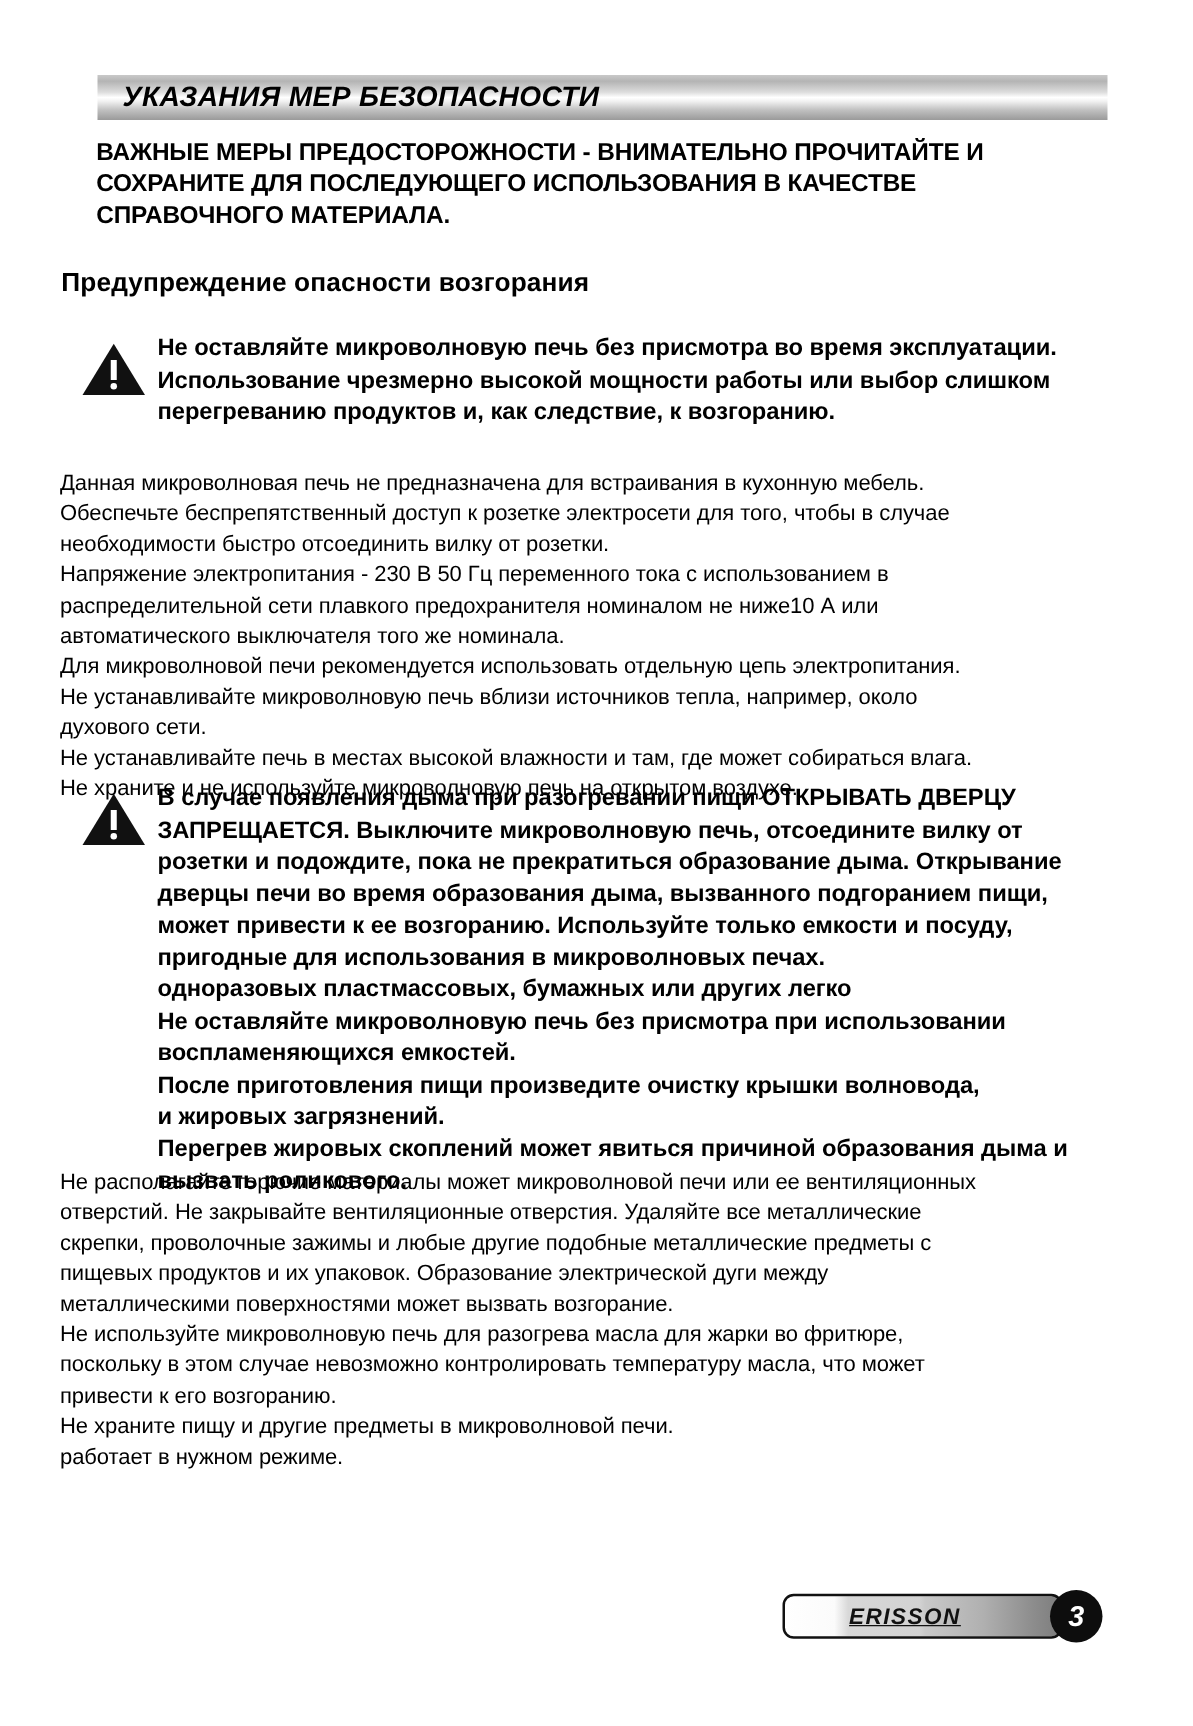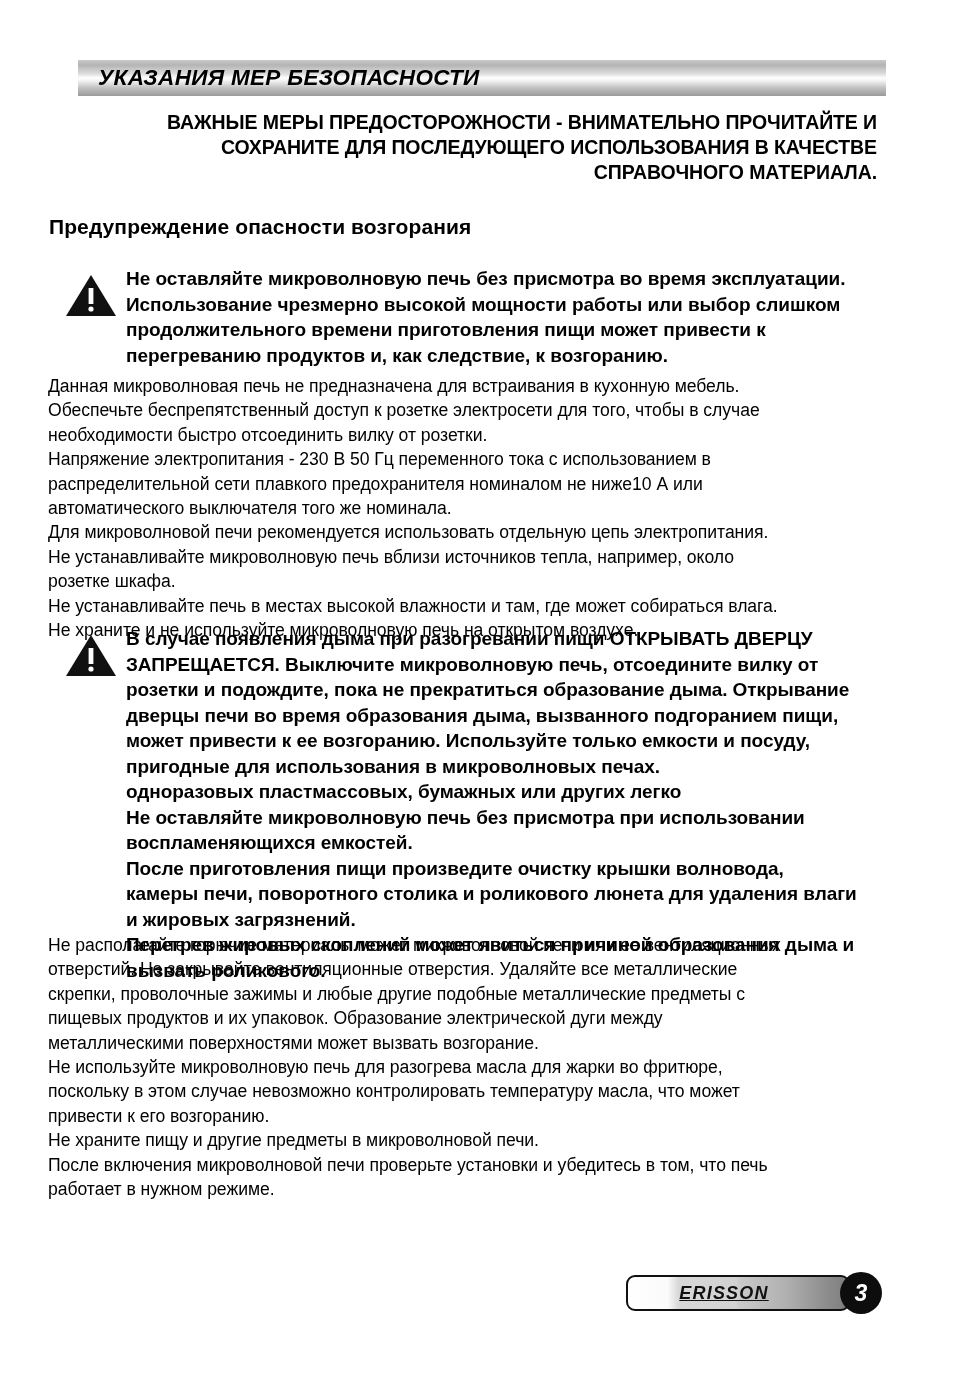--- a/index.html
+++ b/index.html
@@ -44,21 +44,21 @@
     white-space: nowrap;
     color: #000;
   }
 
   
   .intro-block {
     position: absolute;
     left: 77px;
     top: 110px;
     width: 800px;
-    text-align: right;
+    text-align: left;
     font-size: 19.5px;
     font-weight: bold;
     line-height: 25px;
     letter-spacing: -0.1px;
   }
   .intro-block div { white-space: nowrap; }
 
   
   .section-heading {
     position: absolute;
@@ -182,35 +182,34 @@
 
 <div class="warn-block" style="top:266px;">
   <svg class="warn-icon" viewBox="0 0 52 44">
     <polygon points="26,2 51,43 1,43" fill="#111111"></polygon>
     <rect x="23.6" y="15" width="4.8" height="16" fill="#ffffff"></rect>
     <circle cx="26" cy="36" r="2.6" fill="#ffffff"></circle>
   </svg>
   <div class="warn-text">
     <p>Не оставляйте микроволновую печь без присмотра во время эксплуатации.</p>
     <p>Использование чрезмерно высокой мощности работы или выбор слишком</p>
-    <p>продолжительного времени приготовления пищи может привести к</p>
     <p>перегреванию продуктов и, как следствие, к возгоранию.</p>
   </div>
 </div>
 
 <div class="body-block" style="top:374px;">
   <p>Данная микроволновая печь не предназначена для встраивания в кухонную мебель.</p>
   <p>Обеспечьте беспрепятственный доступ к розетке электросети для того, чтобы в случае</p>
   <p>необходимости быстро отсоединить вилку от розетки.</p>
   <p>Напряжение электропитания - 230 В 50 Гц переменного тока с использованием в</p>
   <p>распределительной сети плавкого предохранителя номиналом не ниже10 А или</p>
   <p>автоматического выключателя того же номинала.</p>
   <p>Для микроволновой печи рекомендуется использовать отдельную цепь электропитания.</p>
   <p>Не устанавливайте микроволновую печь вблизи источников тепла,  например,  около</p>
-  <p>розетке шкафа.</p>
+  <p>духового сети.</p>
   <p>Не устанавливайте печь в местах высокой влажности и там, где может собираться влага.</p>
   <p>Не храните и не используйте микроволновую печь на открытом воздухе.</p>
 </div>
 
 <div class="warn-block" style="top:626px;">
   <svg class="warn-icon" viewBox="0 0 52 44">
     <polygon points="26,2 51,43 1,43" fill="#111111"></polygon>
     <rect x="23.6" y="15" width="4.8" height="16" fill="#ffffff"></rect>
     <circle cx="26" cy="36" r="2.6" fill="#ffffff"></circle>
   </svg>
@@ -218,38 +217,36 @@
     <p>В случае появления дыма при разогревании пищи ОТКРЫВАТЬ ДВЕРЦУ</p>
     <p>ЗАПРЕЩАЕТСЯ. Выключите микроволновую печь, отсоедините вилку от</p>
     <p>розетки и подождите,  пока не прекратиться образование дыма. Открывание</p>
     <p>дверцы печи во время образования дыма, вызванного подгоранием пищи,</p>
     <p>может привести к ее возгоранию. Используйте только емкости и посуду,</p>
     <p>пригодные для использования в микроволновых печах.</p>
     <p>одноразовых пластмассовых, бумажных или других легко</p>
     <p>Не оставляйте микроволновую печь без присмотра при использовании</p>
     <p>воспламеняющихся емкостей.</p>
     <p>После приготовления пищи произведите очистку крышки волновода,</p>
-    <p>камеры печи, поворотного столика и роликового люнета для удаления влаги</p>
     <p>и жировых загрязнений.</p>
     <p>Перегрев жировых скоплений может явиться причиной образования дыма и</p>
     <p>вызвать роликового.</p>
   </div>
 </div>
 
 <div class="body-block" style="top:933px;">
   <p>Не располагайте горючие материалы может микроволновой печи или ее вентиляционных</p>
   <p>отверстий.  Не закрывайте вентиляционные отверстия.  Удаляйте все металлические</p>
   <p>скрепки,  проволочные зажимы и любые другие подобные металлические предметы с</p>
   <p>пищевых продуктов и их упаковок. Образование электрической дуги между</p>
   <p>металлическими поверхностями может вызвать возгорание.</p>
   <p>Не используйте микроволновую печь для разогрева масла для жарки во фритюре,</p>
   <p>поскольку в этом случае невозможно контролировать температуру масла,  что может</p>
   <p>привести к его возгоранию.</p>
   <p>Не храните пищу и другие предметы в микроволновой печи.</p>
-  <p>После включения микроволновой печи проверьте установки и убедитесь в том, что печь</p>
   <p>работает в нужном режиме.</p>
 </div>
 
 <div class="footer">
   <div class="footer-bar">
     <div class="footer-brand">ERISSON</div>
   </div>
   <div class="footer-page">3</div>
 </div>
 

